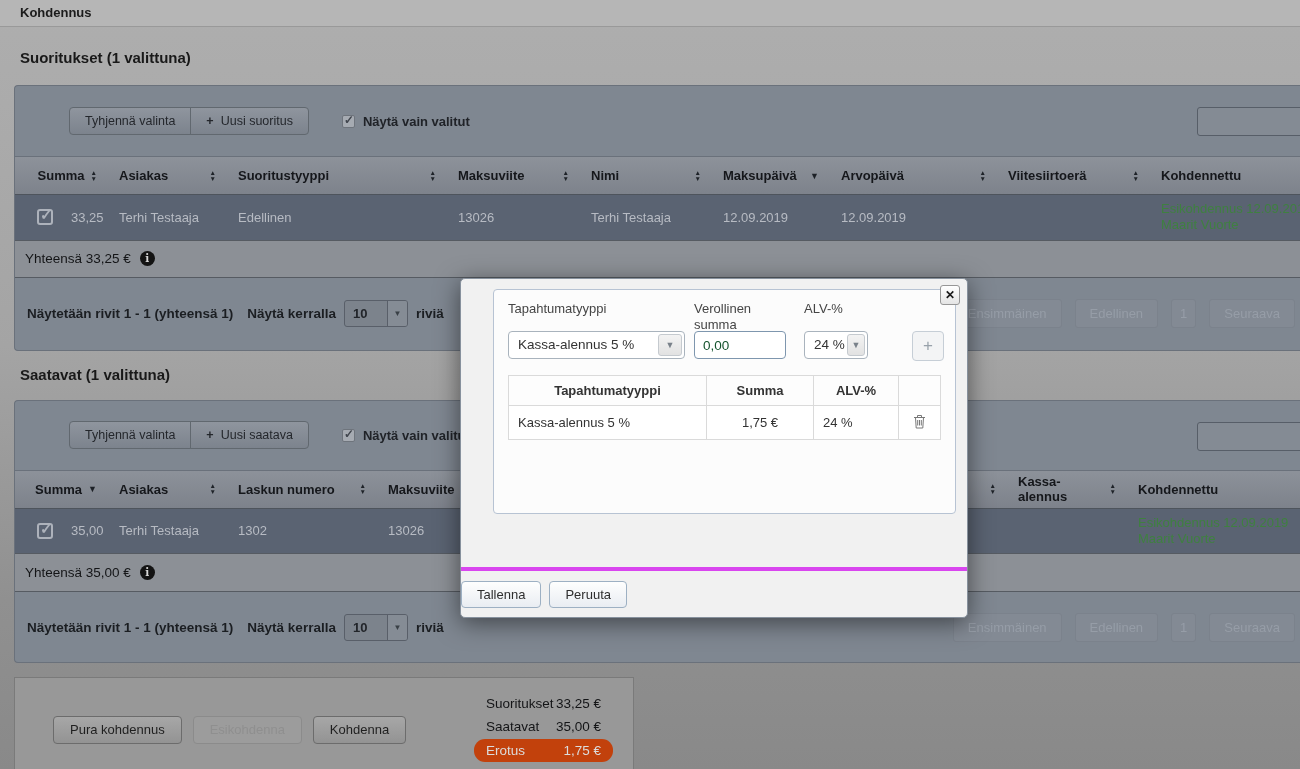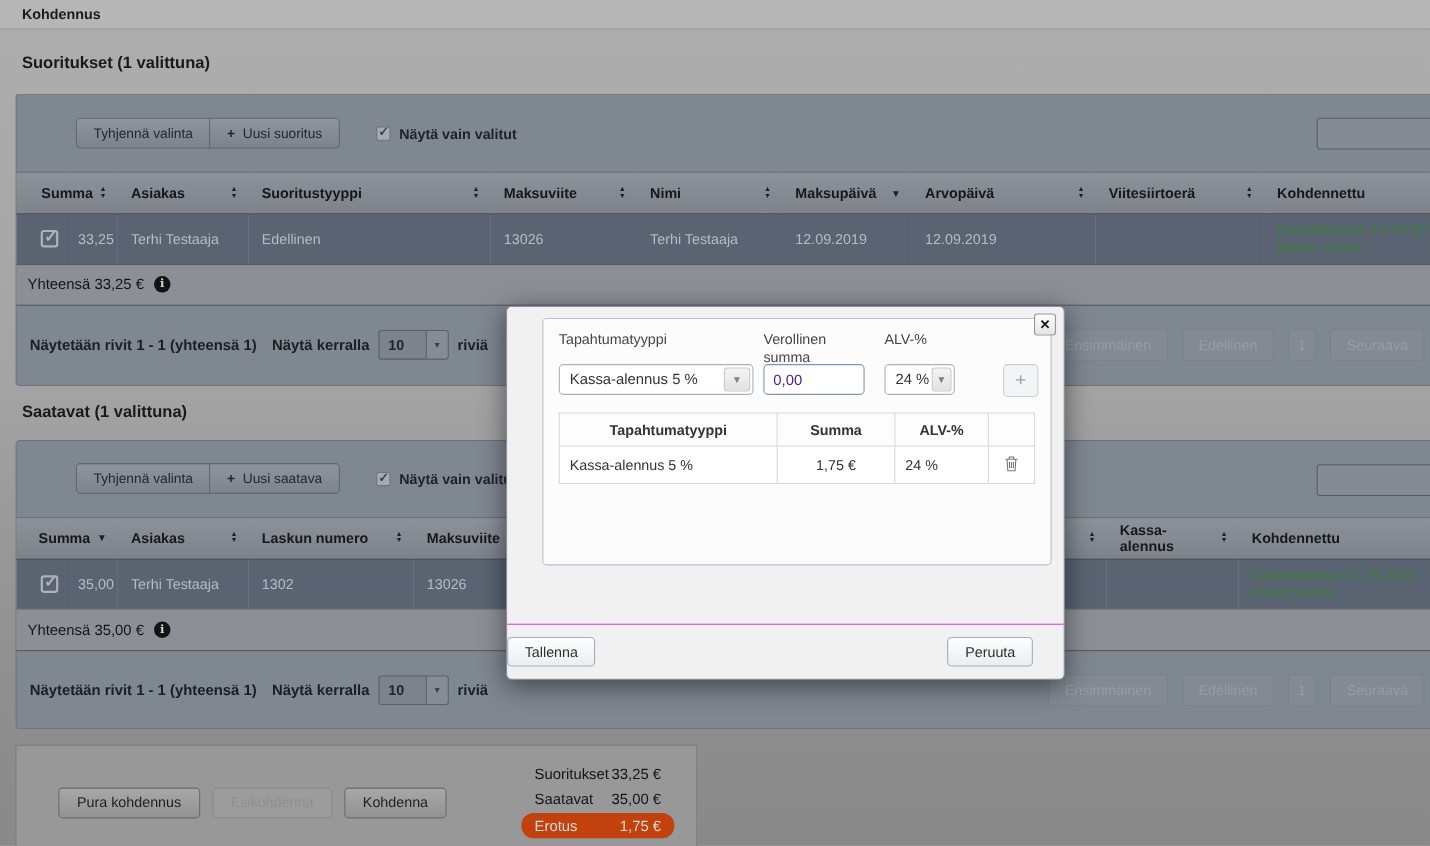--- a/index.html
+++ b/index.html
@@ -100,31 +100,31 @@
   .f-label { position:absolute; top:2px; font-size:13px; color:#454545; line-height:16px; }
   .f-type { left:0; } .f-amount { left:186px; width:80px; } .f-vat { left:296px; }
   .f-field { position:absolute; top:32px; }
   .mselect { display:flex; height:28px; background:#fff; border:1px solid #a9b3bd; border-radius:4px; overflow:hidden; }
   .mselect .val { flex:1; padding-left:9px; line-height:26px; font-size:13.5px; color:#333; white-space:nowrap; }
   .mselect .arr { width:24px; margin:2px; border:1px solid #c5cacf; border-radius:3px;
                   background:linear-gradient(#f3f3f3,#e2e2e2); display:flex; align-items:center;
                   justify-content:center; color:#79818a; font-size:9px; }
   .sel-type { left:0; width:177px; } .sel-vat { left:296px; width:64px; }
   .minput { left:186px; width:92px; height:28px; border:1px solid #7e96ae; border-radius:4px;
-            padding:0 8px; font-size:13.5px; color:#4c1d95; outline:none; }
+            padding:0 8px; font-size:13.5px; color:#14532d; outline:none; }
   .plusbtn { left:404px; width:32px; height:30px; border:1px solid #c6ced6; border-radius:4px;
              background:#f3f4f5; color:#98a1aa; font-size:17px; line-height:28px; text-align:center; }
   table.mtable { margin-top:8px; width:432px; border-collapse:collapse; table-layout:fixed; background:#fff; }
   .mtable th, .mtable td { border:1px solid #dadada; font-size:13px; color:#333; }
   .mtable th { height:30px; font-weight:bold; text-align:center; background:#fdfdfd; }
   .mtable td { height:34px; padding-left:9px; }
   .mtable td.c { text-align:center; padding-left:0; }
   .trash-btn { background:none; border:none; display:block; margin:0 auto; cursor:pointer; }
-  .modal-footer { position:absolute; left:0; right:0; bottom:0; height:50px; border-top:1px solid #d946ef;
-                  display:flex; align-items:center; justify-content:space-between; gap:8px; padding-right:28px; }
+  .modal-footer { position:absolute; left:0; right:0; bottom:0; height:50px; border-top:4px solid #d946ef;
+                  display:flex; align-items:center; justify-content:flex-start; gap:8px; padding-right:16px; }
   .mbtn { height:27px; padding:0 15px; background:linear-gradient(#fefefe,#e9edf2); border:1px solid #9db0c3;
           border-radius:4px; font-size:13px; color:#2e2e2e; line-height:25px; }
   button { font-family:"Liberation Sans", sans-serif; cursor:pointer; }
 </style>
 </head>
 <body>
 
 <div class="topbar">Kohdennus</div>
 
 <div class="section-heading">Suoritukset (1 valittuna)</div>

